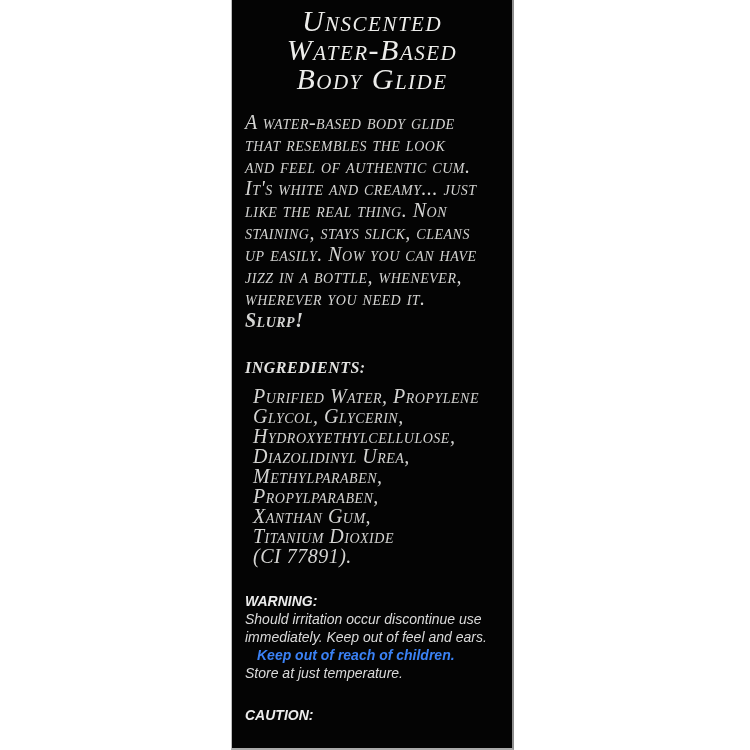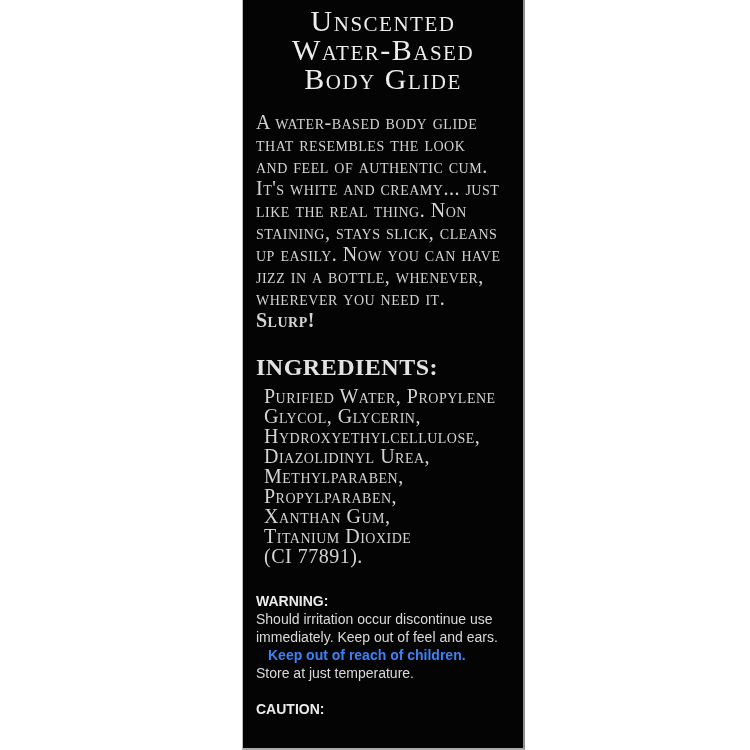--- a/index.html
+++ b/index.html
@@ -11,31 +11,32 @@
     overflow: hidden;
   }
   .page {
     position: relative;
     width: 750px;
     height: 750px;
     background: #ffffff;
   }
   .label {
     position: absolute;
-    left: 242px;
+    left: 231px;
     top: 0;
     width: 283px;
     height: 750px;
     box-sizing: border-box;
     background: #040404;
     border-left: 1px solid #bdbdbd;
     border-right: 2px solid #8f8f8f;
     border-bottom: 2px solid #aaaaaa;
     padding: 6px 13px 0 13px;
     overflow: hidden;
+    font-style: italic;
   }
   .title {
     margin: 0;
     font-family: "Liberation Serif", serif;
     font-variant: small-caps;
     font-weight: normal;
     font-size: 30px;
     line-height: 29px;
     letter-spacing: 1.5px;
     text-align: center;
@@ -56,21 +57,21 @@
     margin: 0;
     font-weight: bold;
   }
   .ingredients {
     margin-top: 26px;
   }
   .ing-head {
     display: block;
     font-family: "Liberation Serif", serif;
     font-weight: bold;
-    font-size: 24px;
+    font-size: 16px;
     line-height: 21px;
     letter-spacing: 0.5px;
     color: #e2e2e0;
   }
   .ing-list {
     margin: 8px;
     font-family: "Liberation Serif", serif;
     font-variant: small-caps;
     font-size: 20px;
     line-height: 20px;
@@ -78,21 +79,21 @@
     color: #d4d4d2;
     white-space: pre-line;
   }
   .sans-section {
     font-family: "Liberation Sans", sans-serif;
     color: #dadada;
     font-size: 14px;
     line-height: 18px;
   }
   .warning { margin-top: 26px; }
-  .caution { margin-top: 18px; }
+  .caution { margin-top: 24px; }
   .sans-head {
     font-weight: bold;
     color: #ececec;
     line-height: 18px;
   }
   .sans-text {
     white-space: pre-line;
   }
   .sans-bold {
     font-weight: bold;

